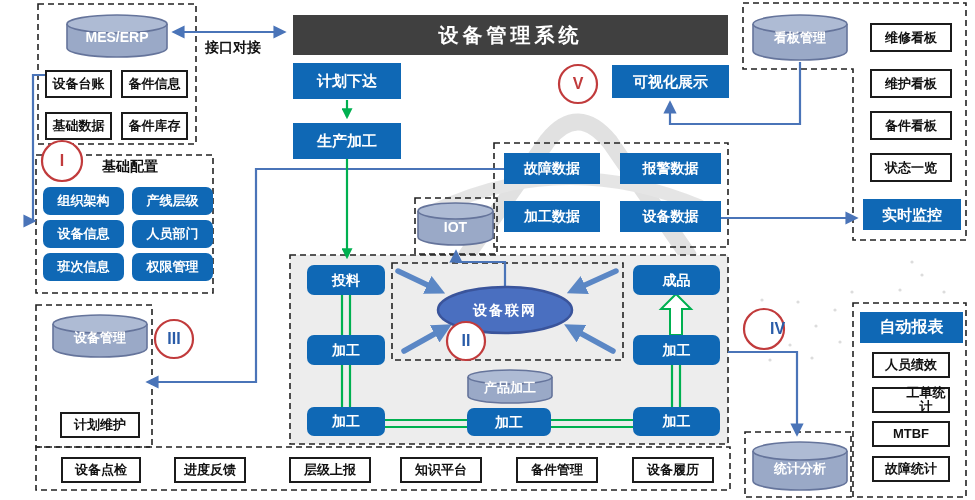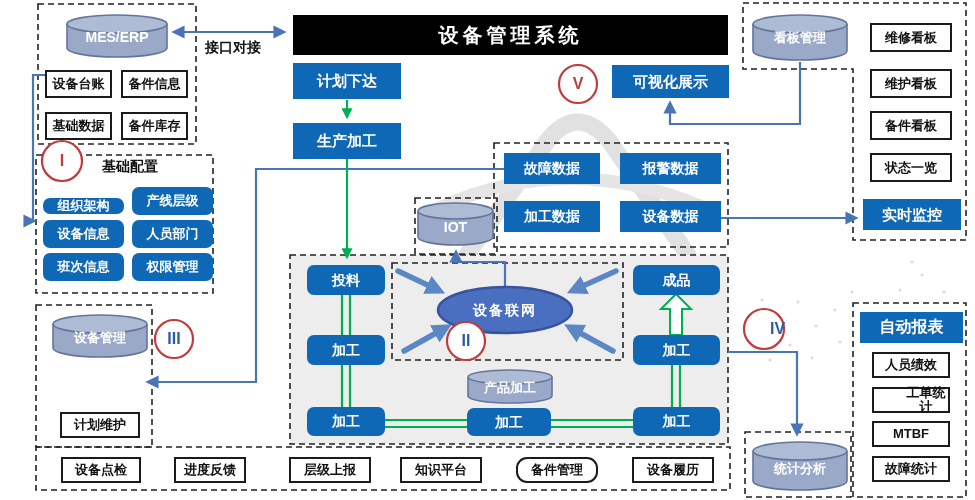--- a/index.html
+++ b/index.html
@@ -4,21 +4,21 @@
 <style>
   html,body{margin:0;padding:0;background:#fff;}
   #stage{position:relative;width:975px;height:500px;background:#ffffff;overflow:hidden;
          font-family:"Liberation Sans","DejaVu Sans",sans-serif;}
   #wires{position:absolute;left:0;top:0;z-index:0;}
   .lbl{position:absolute;display:flex;align-items:center;justify-content:center;
        text-align:center;box-sizing:border-box;z-index:2;line-height:1.05;}
   .box-blue{background:#0f68b5;color:#fff;font-weight:bold;font-size:13px;}
   .box-blue.rounded{border-radius:7px;}
   .box-white{background:#fff;border:2px solid #1b1b1b;color:#111;font-weight:bold;font-size:13px;}
-  .hdr{background:#000000;color:#fff;font-weight:bold;font-size:20px;letter-spacing:4px;}
+  .hdr{background:#404040;color:#fff;font-weight:bold;font-size:20px;letter-spacing:4px;}
   .cyl-label{color:#fff;font-weight:bold;font-size:13px;z-index:3;}
   .free-label{color:#111;font-weight:bold;font-size:14px;}
   .numeral{font-weight:bold;font-size:16px;z-index:3;}
   .numeral.red{color:#c13b3c;}
   .numeral.blue{color:#2a5ca8;}
   .ellipse-label{color:#fff;font-weight:bold;font-size:14px;letter-spacing:2px;}
 </style>
 </head>
 <body>
 
@@ -147,21 +147,21 @@
   <div class="lbl numeral red" style="left:558px;top:64px;width:40px;height:40px;">V</div>
 
   <div class="lbl cyl-label" style="left:67px;top:24px;width:100px;height:26px;font-size:14px;">MES/ERP</div>
   <div class="lbl box-white" style="left:45px;top:70px;width:67px;height:28px;">设备台账</div>
   <div class="lbl box-white" style="left:121px;top:70px;width:67px;height:28px;">备件信息</div>
   <div class="lbl box-white" style="left:45px;top:112px;width:67px;height:28px;">基础数据</div>
   <div class="lbl box-white" style="left:121px;top:112px;width:67px;height:28px;">备件库存</div>
 
   <div class="lbl numeral red" style="left:42px;top:141px;width:40px;height:40px;">I</div>
   <div class="lbl free-label" style="left:88px;top:158px;width:84px;height:16px;">基础配置</div>
-  <div class="lbl box-blue rounded" style="left:43px;top:198px;width:81px;height:16px;">组织架构</div>
+  <div class="lbl box-blue rounded" style="left:43px;top:187px;width:81px;height:28px;">组织架构</div>
   <div class="lbl box-blue rounded" style="left:132px;top:187px;width:81px;height:28px;">产线层级</div>
   <div class="lbl box-blue rounded" style="left:43px;top:220px;width:81px;height:28px;">设备信息</div>
   <div class="lbl box-blue rounded" style="left:132px;top:220px;width:81px;height:28px;">人员部门</div>
   <div class="lbl box-blue rounded" style="left:43px;top:253px;width:81px;height:28px;">班次信息</div>
   <div class="lbl box-blue rounded" style="left:132px;top:253px;width:81px;height:28px;">权限管理</div>
 
   <div class="lbl box-blue" style="left:504px;top:153px;width:96px;height:31px;font-size:14px;">故障数据</div>
   <div class="lbl box-blue" style="left:620px;top:153px;width:101px;height:31px;font-size:14px;">报警数据</div>
   <div class="lbl box-blue" style="left:504px;top:201px;width:96px;height:31px;font-size:14px;">加工数据</div>
   <div class="lbl box-blue" style="left:620px;top:201px;width:101px;height:31px;font-size:14px;">设备数据</div>
@@ -175,21 +175,21 @@
   <div class="lbl box-blue" style="left:863px;top:199px;width:98px;height:31px;font-size:15px;">实时监控</div>
 
   <div class="lbl cyl-label" style="left:53px;top:325px;width:94px;height:26px;">设备管理</div>
   <div class="lbl numeral blue" style="left:154px;top:319px;width:40px;height:40px;">III</div>
   <div class="lbl box-white" style="left:60px;top:412px;width:80px;height:26px;">计划维护</div>
   <div class="lbl box-white" style="left:61px;top:457px;width:80px;height:26px;">设备点检</div>
 
   <div class="lbl box-white" style="left:174px;top:457px;width:72px;height:26px;">进度反馈</div>
   <div class="lbl box-white" style="left:289px;top:457px;width:82px;height:26px;">层级上报</div>
   <div class="lbl box-white" style="left:400px;top:457px;width:82px;height:26px;">知识平台</div>
-  <div class="lbl box-white" style="left:516px;top:457px;width:82px;height:26px;border-radius:11px;">备件管理</div>
+  <div class="lbl box-white" style="left:516px;top:457px;width:82px;height:26px;">备件管理</div>
   <div class="lbl box-white" style="left:632px;top:457px;width:82px;height:26px;">设备履历</div>
 
   <div class="lbl box-blue rounded" style="left:307px;top:265px;width:78px;height:30px;font-size:14px;">投料</div>
   <div class="lbl box-blue rounded" style="left:307px;top:335px;width:78px;height:30px;font-size:14px;">加工</div>
   <div class="lbl box-blue rounded" style="left:307px;top:407px;width:78px;height:29px;font-size:14px;">加工</div>
   <div class="lbl box-blue rounded" style="left:467px;top:408px;width:84px;height:28px;font-size:14px;">加工</div>
   <div class="lbl box-blue rounded" style="left:633px;top:265px;width:87px;height:30px;font-size:14px;">成品</div>
   <div class="lbl box-blue rounded" style="left:633px;top:335px;width:87px;height:30px;font-size:14px;">加工</div>
   <div class="lbl box-blue rounded" style="left:633px;top:407px;width:87px;height:29px;font-size:14px;">加工</div>
   <div class="lbl ellipse-label" style="left:440px;top:296px;width:130px;height:28px;">设备联网</div>

